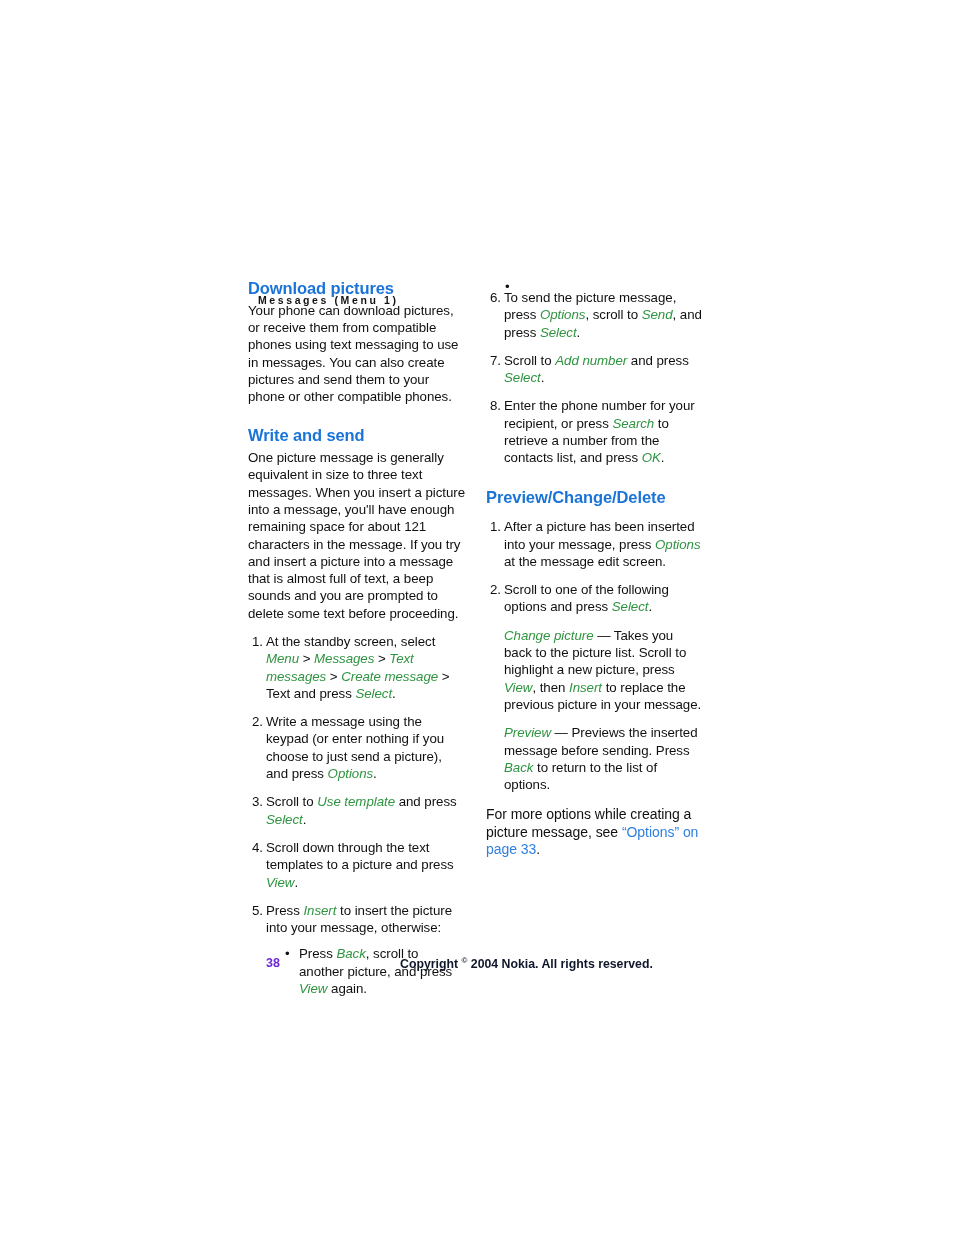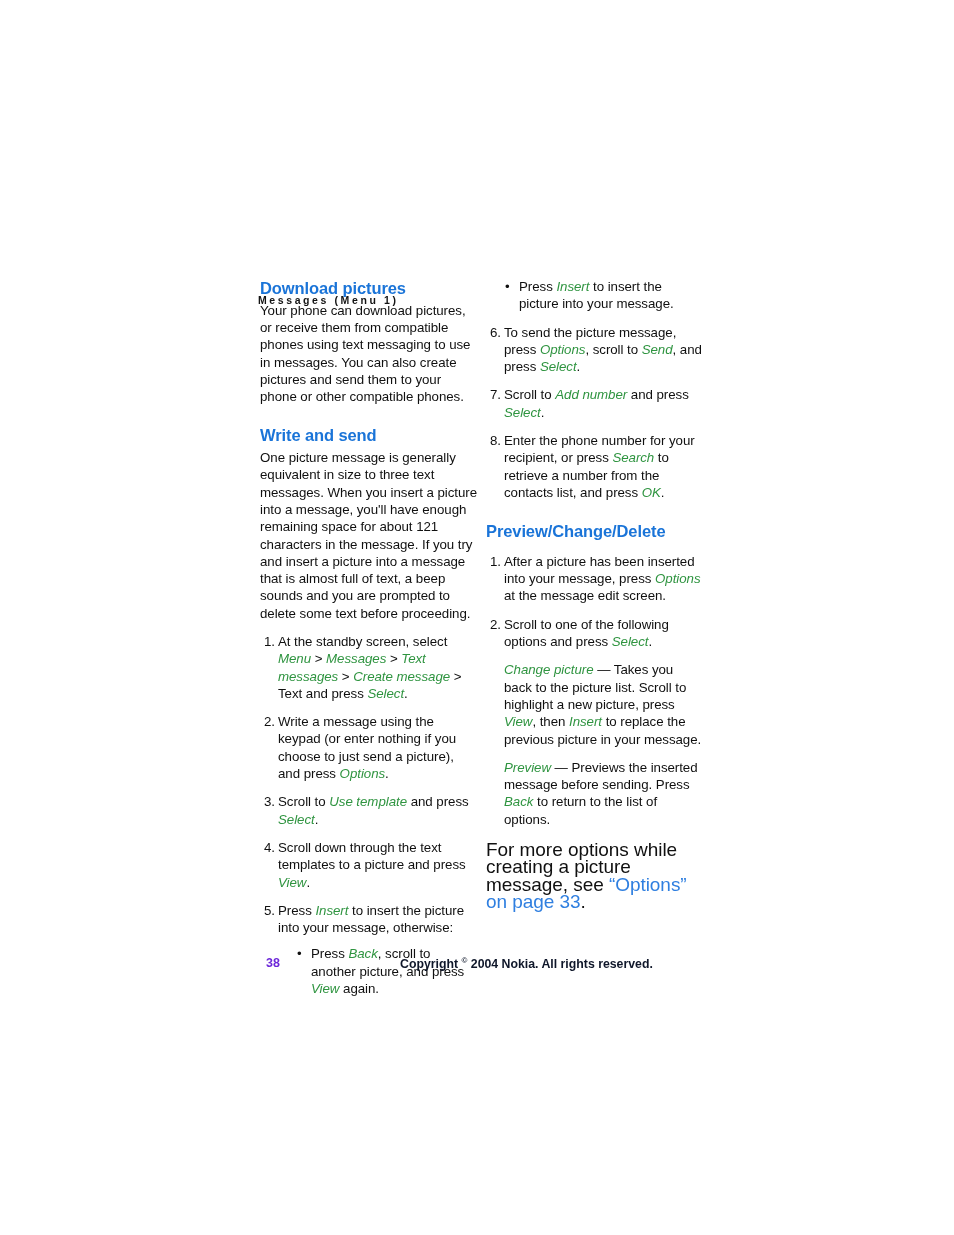--- a/index.html
+++ b/index.html
@@ -36,21 +36,21 @@
     white-space: nowrap;
     margin-top: 46px;
   }
 
   
   .col {
     position: absolute;
     top: 278px;
     width: 218px;
   }
-  .col-left  { left: 260px; }
+  .col-left  { left: 248px; }
   .col-right { left: 486px; }
 
   h2.section-heading {
     font-size: 16.5px;
     font-weight: bold;
     color: #1a74d8;
     margin: 0 0 3px 0;
     line-height: 1.25;
     letter-spacing: -0.1px;
   }
@@ -109,21 +109,21 @@
   
   p.option-def {
     font-size: 13.3px;
     line-height: 17.3px;
     margin: 11px 0 0 18px;
     color: #101010;
     letter-spacing: -0.05px;
   }
 
   p.trailing-note {
-    font-size: 19px;
+    font-size: 14px;
     line-height: 17.3px;
     margin: 13px 0 0 0;
     color: #101010;
     letter-spacing: -0.05px;
   }
 
   
   .ui-term {
     font-style: italic;
     color: #2f9440;
@@ -180,21 +180,21 @@
         <li class="step"><span class="marker">5.</span><span>Press <span class="ui-term">Insert</span> to insert the picture into your message, otherwise:</span><ul class="bullets nested">
             <li class="bullet"><span class="marker">•</span><span>Press <span class="ui-term">Back</span>, scroll to another picture, and press <span class="ui-term">View</span> again.</span></li>
           </ul></li>
       </ol>
 
   </div>
 
   <div class="col col-right">
 
     <ul class="bullets">
-        <li class="bullet" style="margin-top: 0px; margin-left: 18px;"><span class="marker">•</span><span>Press <span class="ui-term">Insert</span> to insert the picture into your message.</span></li>
+        <li class="bullet" style="margin-top: 0px; margin-left: 18px;"><span class="marker">•</span></li>
       </ul>
 
     <ol class="steps">
         <li class="step"><span class="marker">6.</span><span>To send the picture message, press <span class="ui-term">Options</span>, scroll to <span class="ui-term">Send</span>, and press <span class="ui-term">Select</span>.</span></li>
         <li class="step"><span class="marker">7.</span><span>Scroll to <span class="ui-term">Add number</span> and press <span class="ui-term">Select</span>.</span></li>
         <li class="step"><span class="marker">8.</span><span>Enter the phone number for your recipient, or press <span class="ui-term">Search</span> to retrieve a number from the contacts list, and press <span class="ui-term">OK</span>.</span></li>
       </ol>
 
     <h2 class="section-heading spaced-above">Preview/Change/Delete</h2>
 

